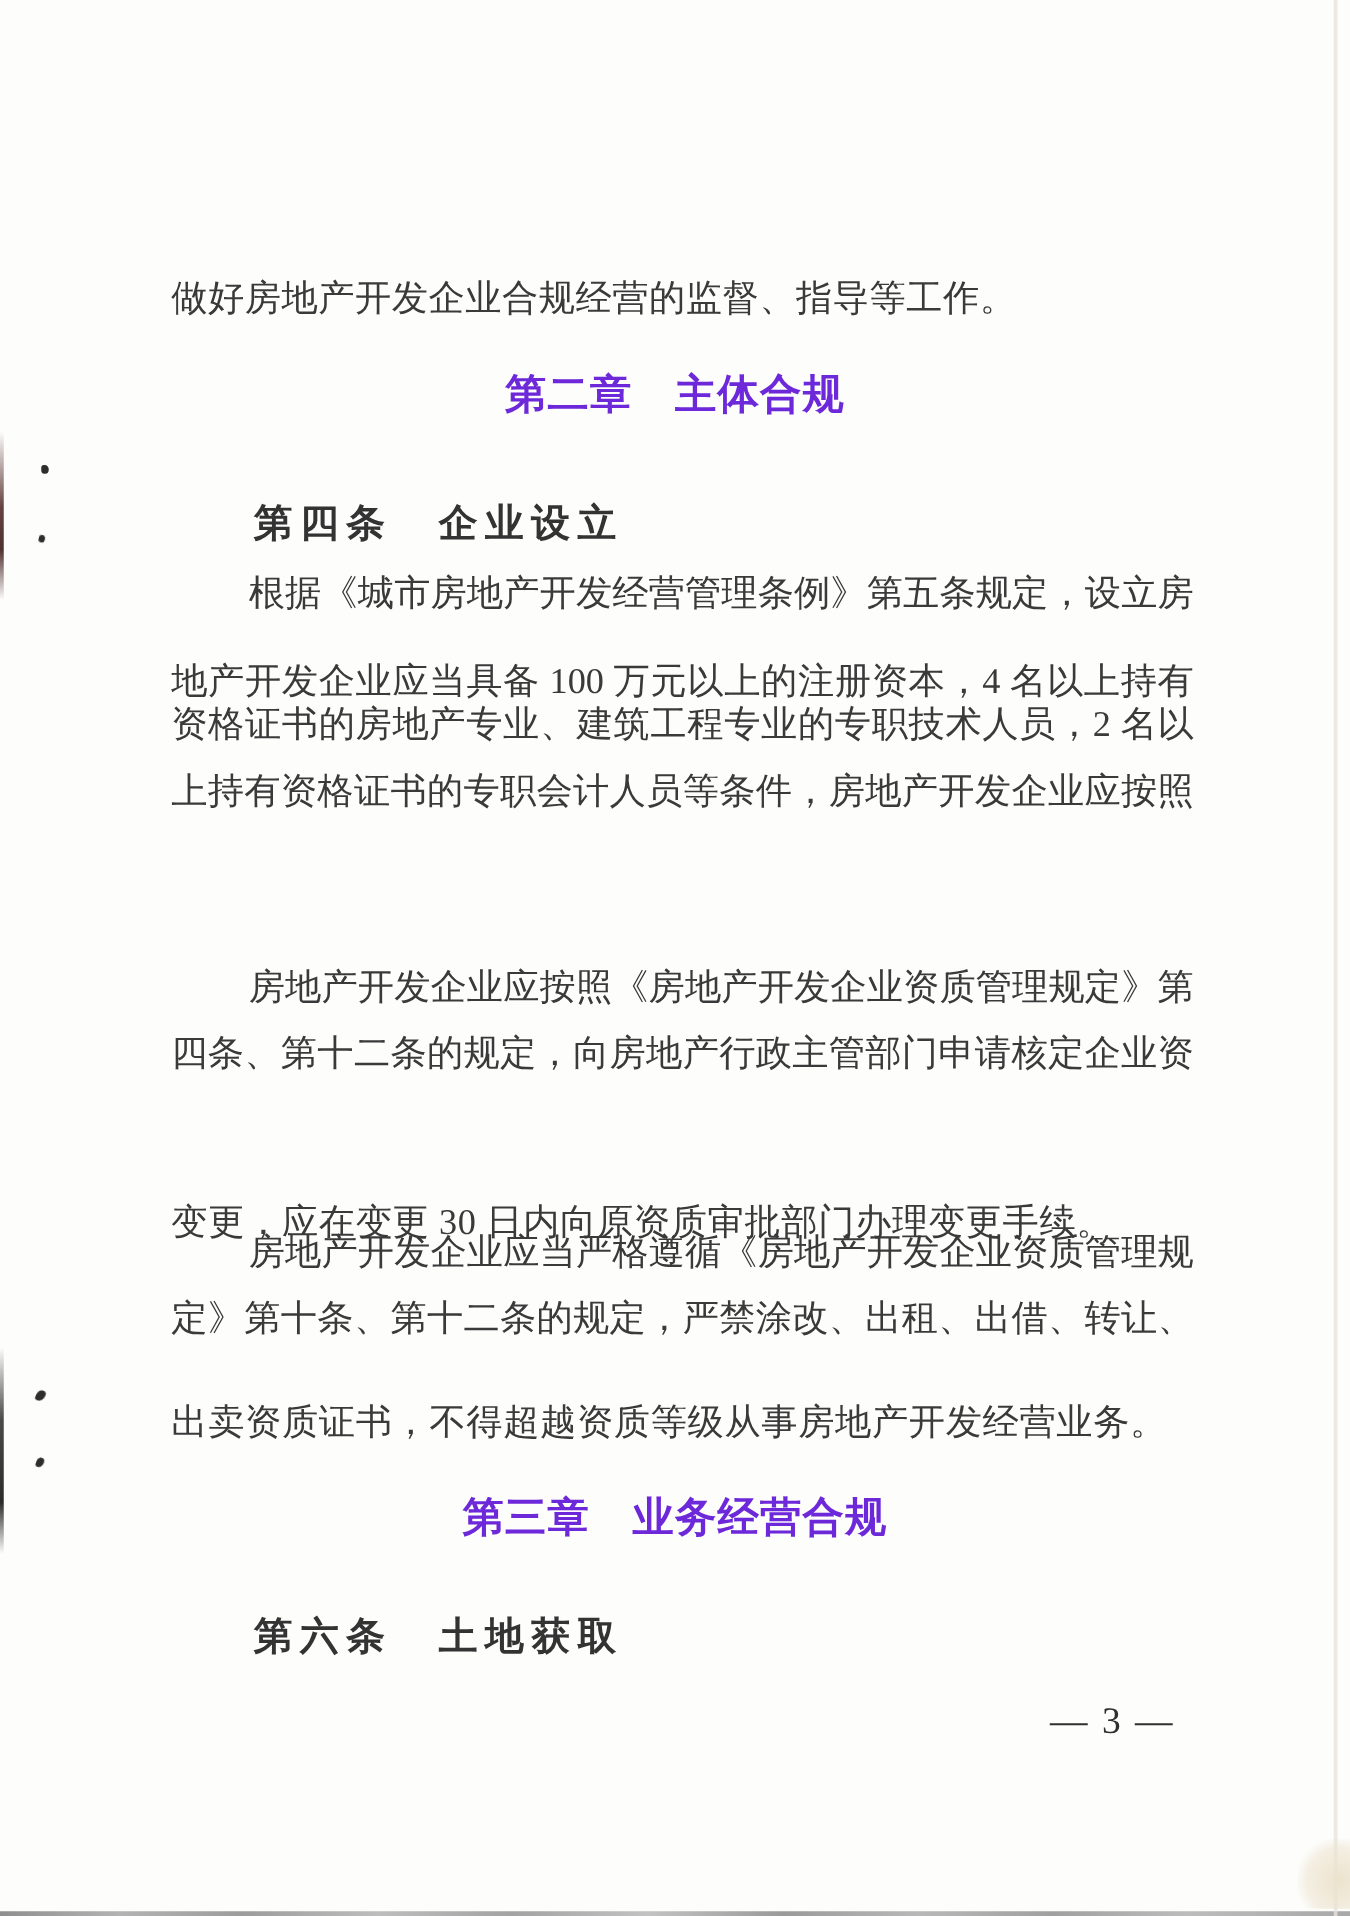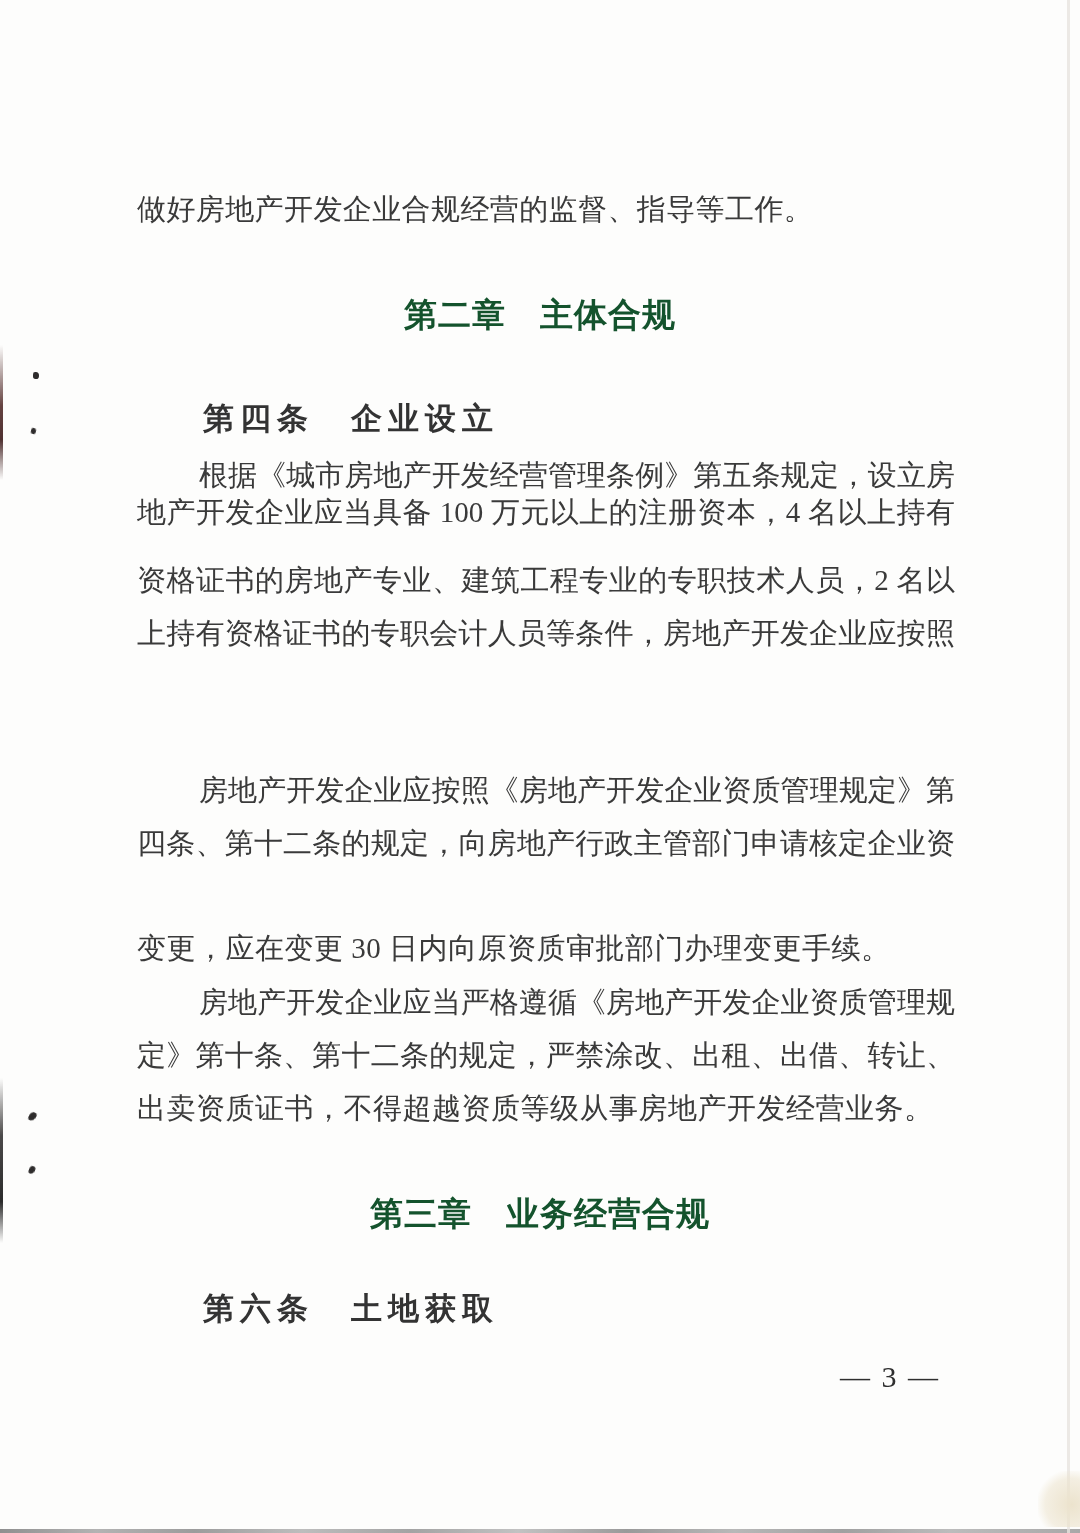--- a/index.html
+++ b/index.html
@@ -52,32 +52,32 @@
   .dot-3{left:29px;top:1112px;width:7px;height:9px;transform:rotate(25deg);border-radius:60% 40% 70% 30%;}
   .dot-4{left:29px;top:1166px;width:6px;height:8px;transform:rotate(20deg);border-radius:55% 45% 65% 35%;}
 
   
   .ln{
     position:absolute;left:137px;width:818px;
     font-size:29px;line-height:36px;color:#3a3a3a;
     text-align:justify;
   }
   .just{text-align-last:justify;}
-  .endln{text-align:right;text-align-last:left;letter-spacing:.5px;}
+  .endln{text-align:right;text-align-last:left;letter-spacing:.5px;margin-top:30px;}
   .indent{padding-left:62px;width:756px;}
   .intro{letter-spacing:.4px;}
   .art{
     left:203px;width:700px;font-size:31px;line-height:40px;
     letter-spacing:6px;color:#333;
     text-align:left;text-align-last:left;font-weight:bold;
   }
   .chapter{
     left:0;width:1080px;text-align:center;text-align-last:center;
     font-family:"Liberation Sans",sans-serif;font-weight:700;
-    font-size:33px;line-height:44px;color:#14532d;letter-spacing:1px;
+    font-size:33px;line-height:44px;color:#6d28d9;letter-spacing:1px;
   }
   .pageno{
     position:absolute;left:840px;top:1358px;width:120px;
     font-size:30px;line-height:38px;color:#2f2f2f;letter-spacing:2px;
     text-align:left;
   }
 </style>
 </head>
 <body>
 
@@ -94,21 +94,21 @@
   <div class="dot dot-3"></div>
   <div class="dot dot-4"></div>
 
   <div class="ln intro endln" style="top:191px">做好房地产开发企业合规经营的监督、指导等工作。</div>
 
   <div class="ln chapter" style="top:293px">第二章　主体合规</div>
 
   <div class="ln art" style="top:399px">第四条　企业设立</div>
 
   <div class="ln just indent" style="top:457px">根据《城市房地产开发经营管理条例》第五条规定，设立房</div>
-  <div class="ln just" style="top:494px">地产开发企业应当具备 100 万元以上的注册资本，4 名以上持有</div>
+  <div class="ln just" style="top:527px">地产开发企业应当具备 100 万元以上的注册资本，4 名以上持有</div>
   <div class="ln just" style="top:562px">资格证书的房地产专业、建筑工程专业的专职技术人员，2 名以</div>
   <div class="ln just" style="top:615px">上持有资格证书的专职会计人员等条件，房地产开发企业应按照</div>
 
 
   <div class="ln just" style="top:825px">四条、第十二条的规定，向房地产行政主管部门申请核定企业资</div>
   <div class="ln just indent" style="top:772px">房地产开发企业应按照《房地产开发企业资质管理规定》第</div>
   <div class="ln endln" style="top:930px">变更，应在变更 30 日内向原资质审批部门办理变更手续。</div>
 
   <div class="ln just indent" style="top:984px">房地产开发企业应当严格遵循《房地产开发企业资质管理规</div>
   <div class="ln just" style="top:1037px">定》第十条、第十二条的规定，严禁涂改、出租、出借、转让、</div>

